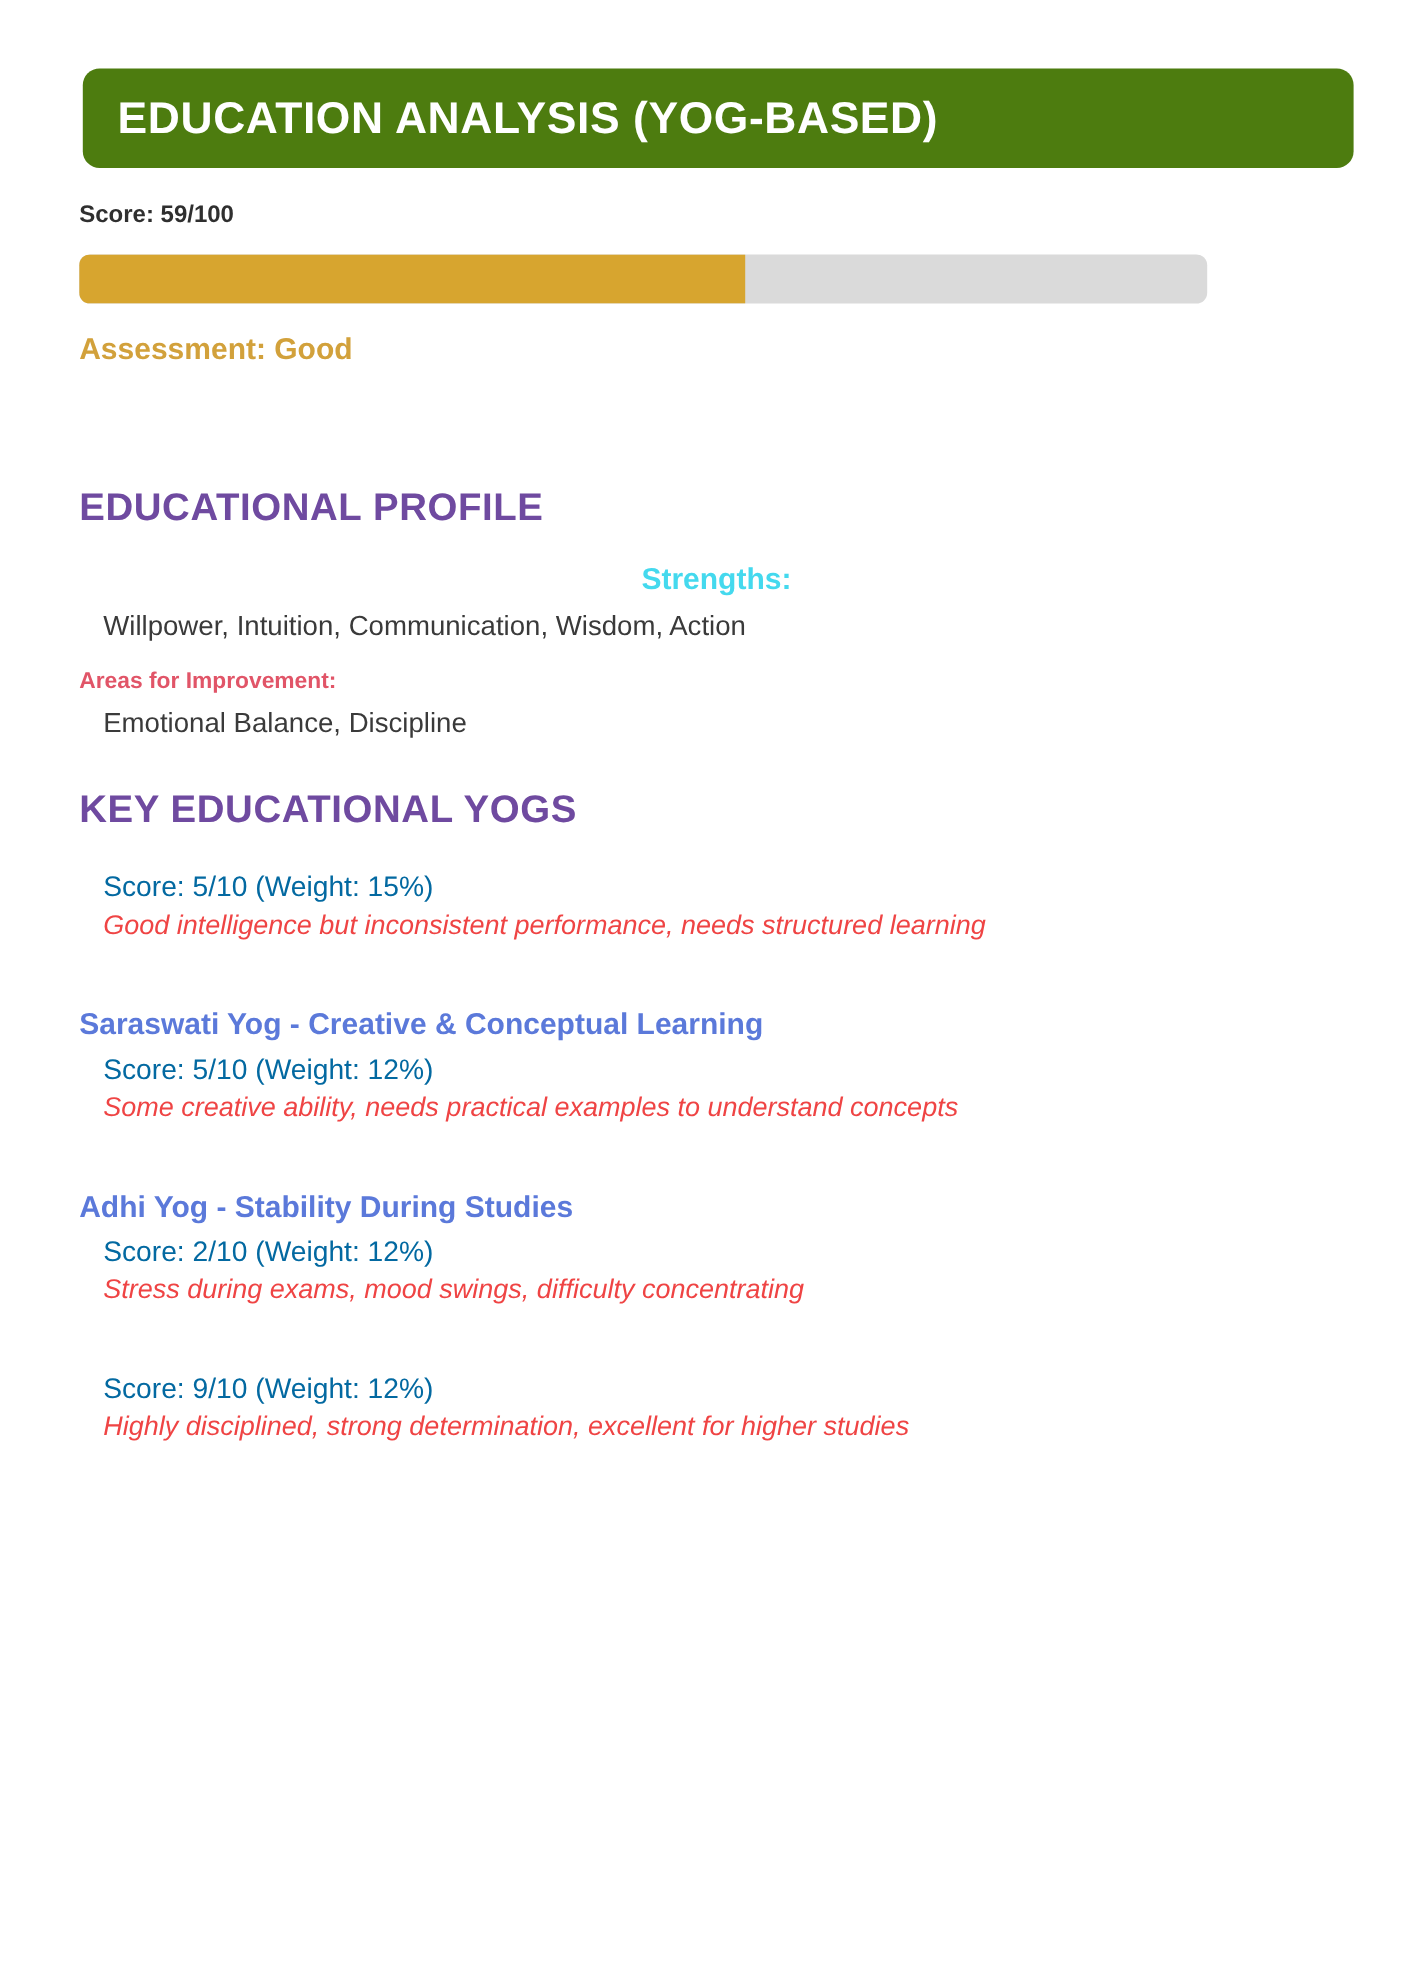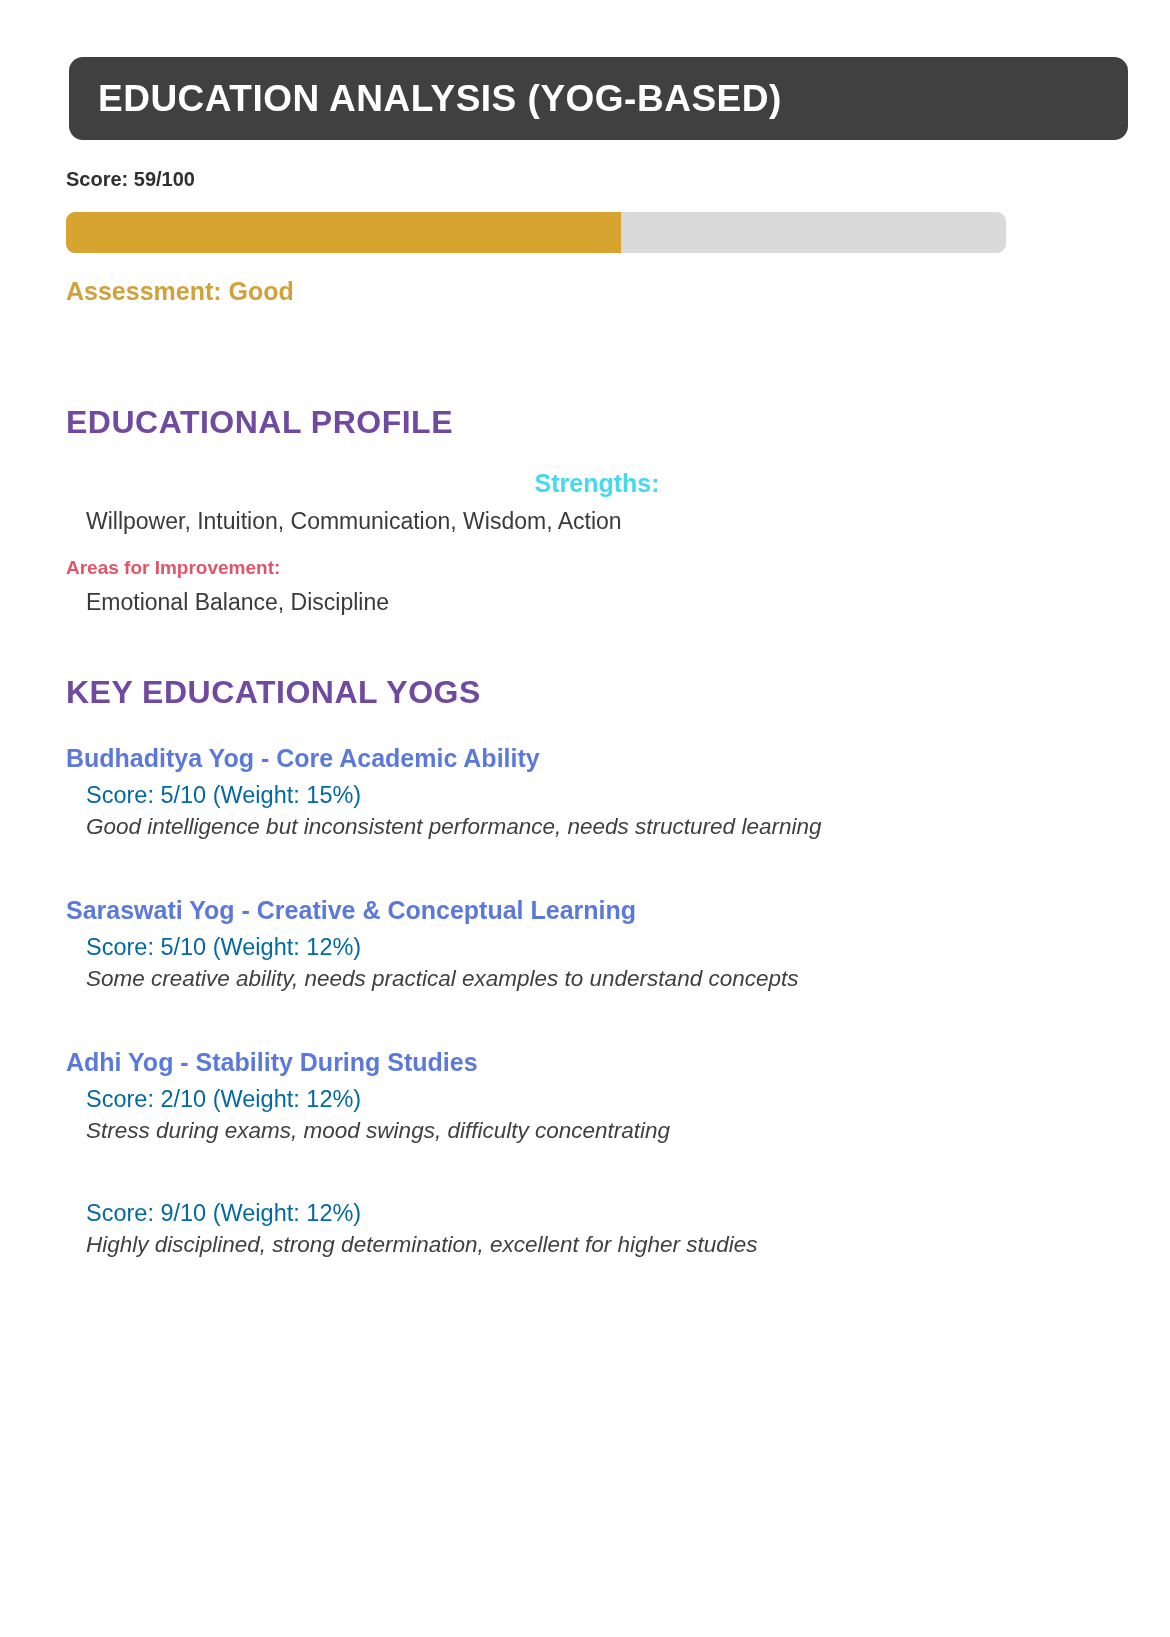--- a/index.html
+++ b/index.html
@@ -8,21 +8,21 @@
     background:#ffffff;
     font-family:"Liberation Sans", "DejaVu Sans", sans-serif;
     box-sizing:border-box;
     padding-top:57px;
     overflow:hidden;
     position:relative;
   }
   .banner {
     margin-left:69px;
     width:1059px; height:83px;
-    background:#404040;
+    background:#4d7c0f;
     border-radius:14px;
     display:flex; align-items:center;
     box-sizing:border-box;
     padding-left:29px;
   }
   .banner h1 {
     margin:0;
     color:#ffffff;
     font-size:37px;
     font-weight:bold;
@@ -32,21 +32,21 @@
   .content { margin-left:66px; margin-right:42px; }
   .section-heading {
     font-size:32px;
     font-weight:bold;
     color:#6f4aa0;
     letter-spacing:0.5px;
     margin:0;
   }
   .heading-overall { margin-top:50px; }
   .heading-profile { margin-top:98px; }
-  .heading-yogs   { margin-top:58px; }
+  .heading-yogs   { margin-top:40px; }
   .score-label {
     margin-top:28px;
     font-size:20px;
     font-weight:bold;
     color:#2f2f2f;
   }
   .progress-track {
     margin-top:21px;
     width:940px; height:41px;
     background:#dadada;
@@ -101,21 +101,21 @@
     margin-top:9px;
     margin-left:20px;
     font-size:23.5px;
     color:#0369a1;
   }
   .yog-desc {
     margin-top:5px;
     margin-left:20px;
     font-size:22.5px;
     font-style:italic;
-    color:#404040;
+    color:#ef4444;
   }
 </style>
 </head>
 <body>
 
 <div class="page">
 
   <header class="banner">
     <h1>EDUCATION ANALYSIS (YOG-BASED)</h1>
   </header>
@@ -135,21 +135,20 @@
       <div class="strengths-label">Strengths:</div>
       <div class="list-line">Willpower, Intuition, Communication, Wisdom, Action</div>
       <div class="improve-label">Areas for Improvement:</div>
       <div class="list-line">Emotional Balance, Discipline</div>
     </section>
 
     <section>
       <h2 class="section-heading heading-yogs">KEY EDUCATIONAL YOGS</h2>
 
       <div class="yog">
-        <h3 class="yog-title">Budhaditya Yog - Core Academic Ability</h3>
         <div class="yog-score">Score: 5/10 (Weight: 15%)</div>
         <div class="yog-desc">Good intelligence but inconsistent performance, needs structured learning</div>
       </div>
 
       <div class="yog">
         <h3 class="yog-title">Saraswati Yog - Creative &amp; Conceptual Learning</h3>
         <div class="yog-score">Score: 5/10 (Weight: 12%)</div>
         <div class="yog-desc">Some creative ability, needs practical examples to understand concepts</div>
       </div>
 

